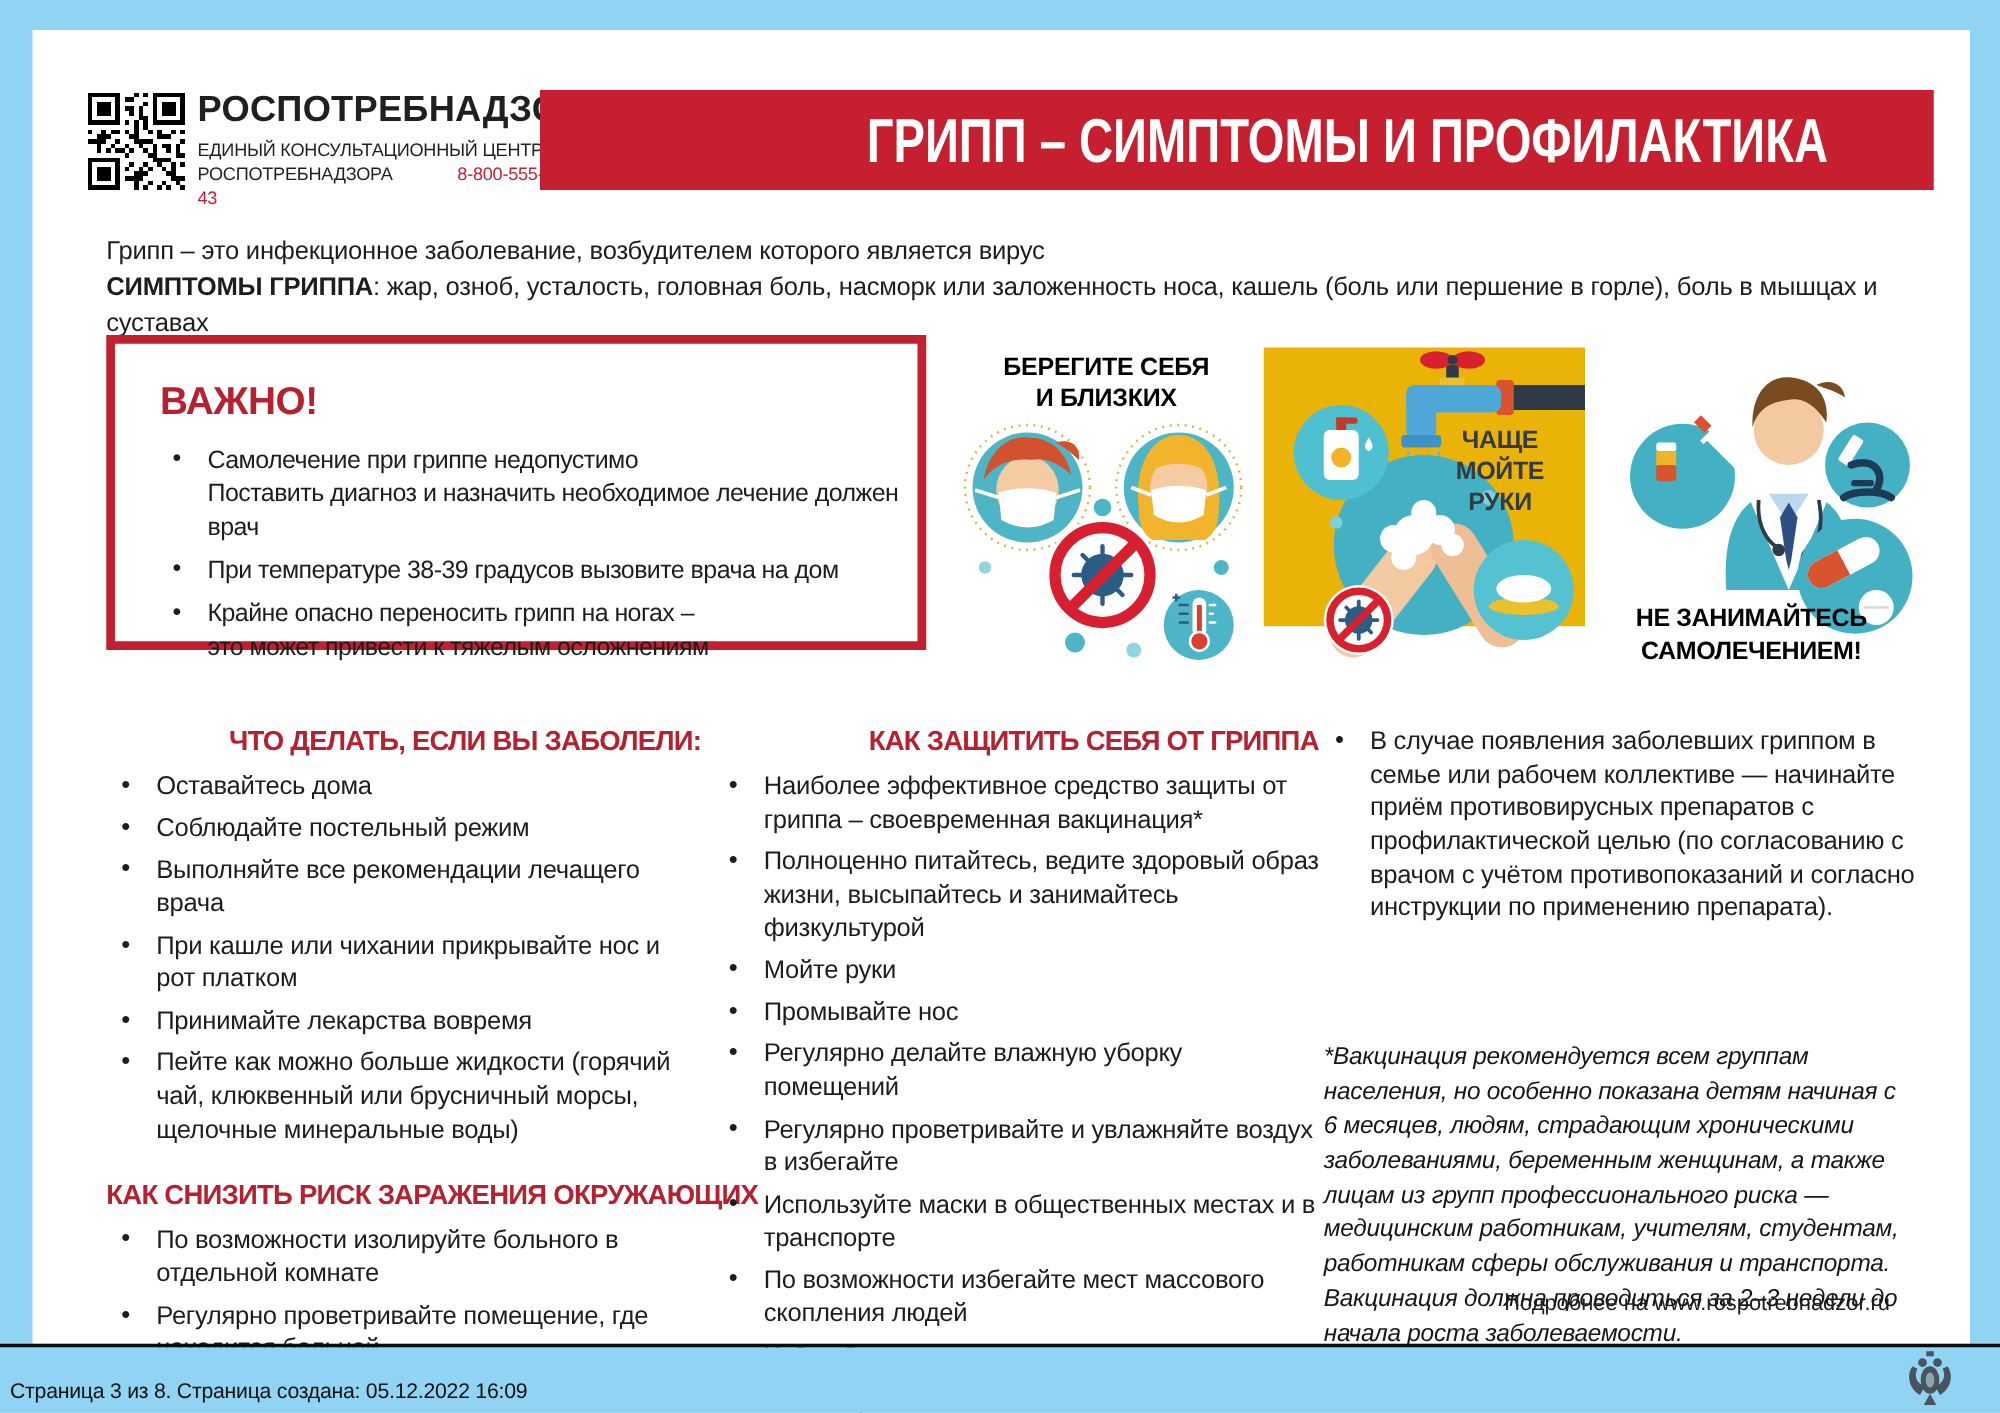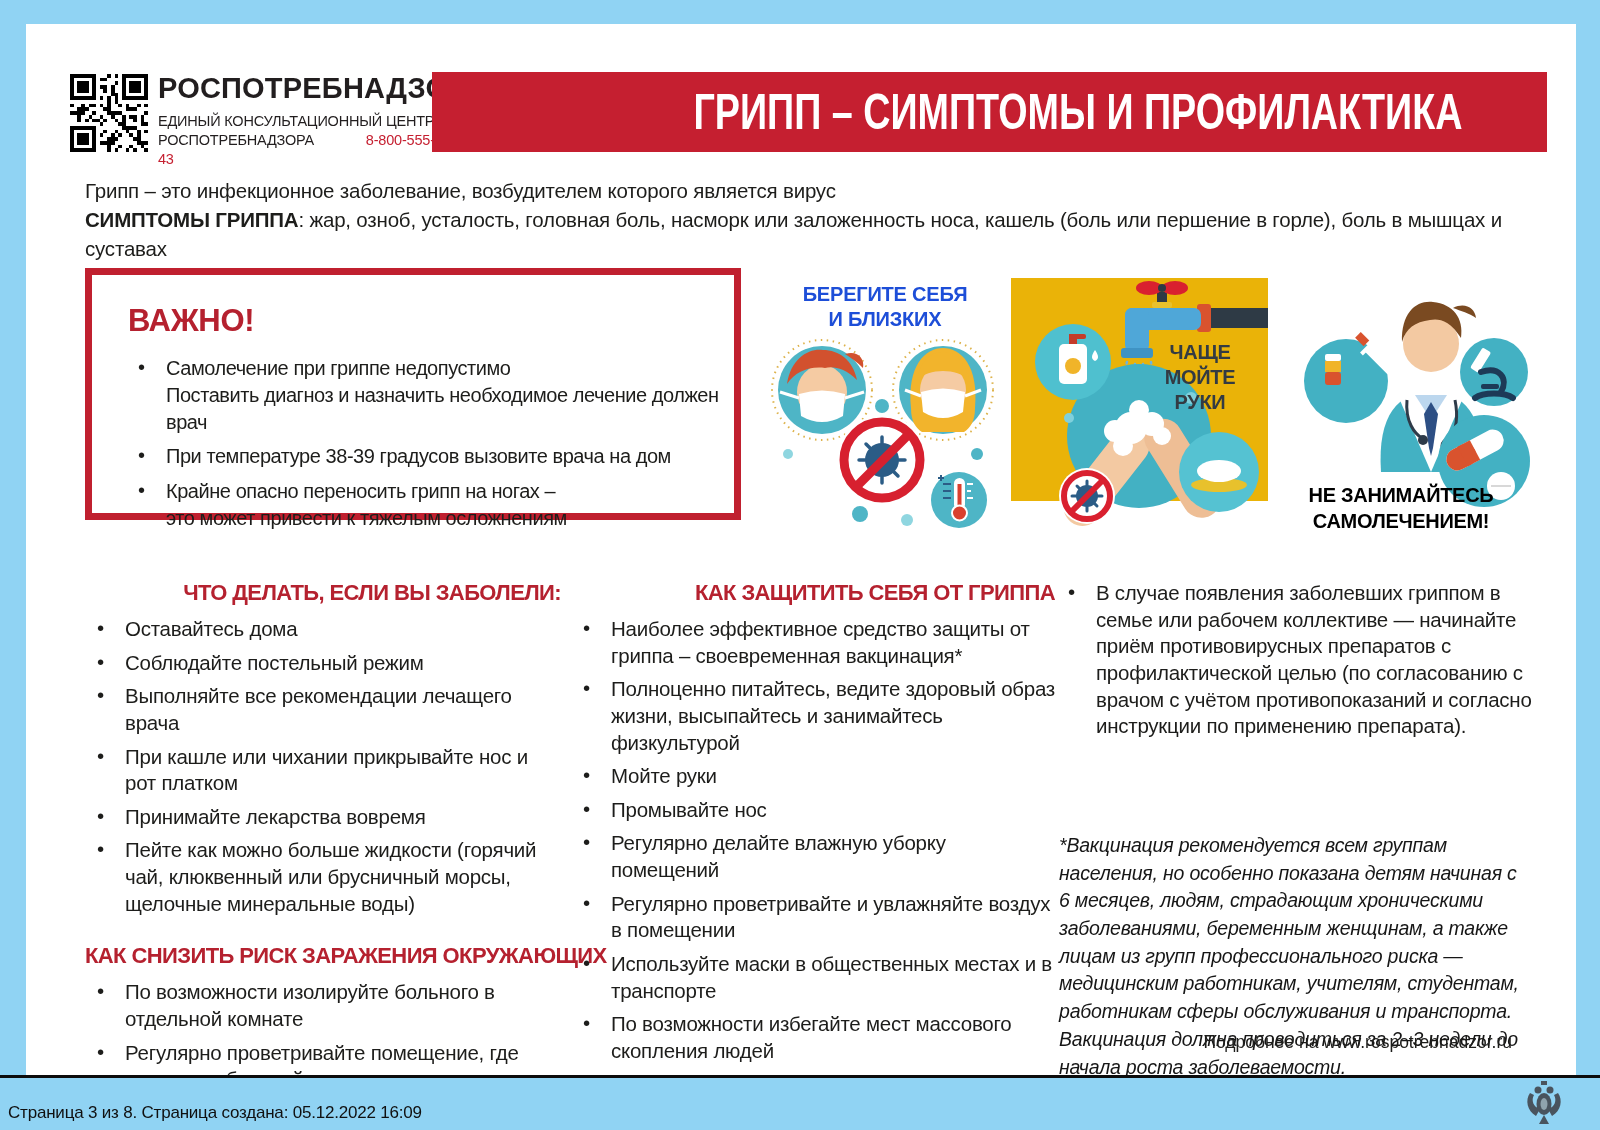--- a/index.html
+++ b/index.html
@@ -15,34 +15,34 @@
   .logo-text { position:absolute; left:132px; top:48px; width:300px; }
   .logo-title { font-size:29px; font-weight:bold; color:#221e1f; letter-spacing:.2px; }
   .logo-sub { margin-top:7px; font-size:14.5px; line-height:1.32; color:#221e1f; letter-spacing:-.2px; }
   .logo-phone { color:#c51f30;padding-left:48px; }
   .banner { position:absolute; left:406px; top:48px; width:1115px; height:80px; background:#c51f30;
             display:flex; align-items:center; justify-content:flex-end; }
   .banner-title { color:#fff; font-size:46px; font-weight:bold; white-space:nowrap;
                   transform:scale(.82,1.08); }
 
   
-  .intro { position:absolute; left:59px; top:152px; width:1470px; font-size:20.5px; line-height:1.42; letter-spacing:-.2px; }
+  .intro { position:absolute; left:59px; top:162px; width:1470px; font-size:20.5px; line-height:1.42; letter-spacing:-.2px; }
 
   
   .important { position:absolute; left:59px; top:244px; width:656px; height:252px;
                border:7px solid #c0202f; padding:22px 12px 0 34px; }
   .important-title { font-size:31px; font-weight:bold; color:#b5212f; letter-spacing:-.3px; margin:6px 0 16px 2px; }
   .blist { list-style:none; }
   .blist li { position:relative; padding-left:40px; white-space:pre-line; }
   .blist li::before { content:"•"; position:absolute; left:12px; top:-1px; }
   .important .blist li { font-size:20px; line-height:1.34; letter-spacing:-.45px; margin-bottom:8px; }
 
   
   .ill1 { position:absolute; left:739px; top:258px; width:240px; height:256px; }
-  .ill1-title { color:#1d4ed8; font-size:20px; font-weight:bold; text-align:center;
+  .ill1-title { color:#000000; font-size:20px; font-weight:bold; text-align:center;
                 white-space:pre-line; line-height:1.25; letter-spacing:-.2px; }
   .ill2 { position:absolute; left:985px; top:254px; width:257px; height:223px; background:#eab308; }
   .ill2-title { position:absolute; left:124px; top:62px; width:130px; color:#333b43; font-size:20px;
                 font-weight:bold; text-align:center; white-space:pre-line; line-height:1.25; letter-spacing:-.3px; }
   .ill3 { position:absolute; left:1277px; top:256px; width:248px; height:262px; }
   .ill3-title { position:absolute; left:2px; top:202px; width:192px; color:#000000; font-size:20px;
                 font-weight:bold; text-align:center; white-space:pre-line; line-height:1.3; letter-spacing:-.3px; }
 
   
   .col { position:absolute; top:556px; }
@@ -438,21 +438,21 @@
     </div>
 
     <div class="col col2">
       <div class="col-heading">КАК ЗАЩИТИТЬ СЕБЯ ОТ ГРИППА</div>
       <ul class="blist">
         <li>Наиболее эффективное средство защиты от гриппа – своевременная вакцинация*</li>
         <li>Полноценно питайтесь, ведите здоровый образ жизни, высыпайтесь и занимайтесь физкультурой</li>
         <li>Мойте руки</li>
         <li>Промывайте нос</li>
         <li>Регулярно делайте влажную уборку помещений</li>
-        <li>Регулярно проветривайте и увлажняйте воздух в помещении</li>
+        <li>Регулярно проветривайте и увлажняйте воздух в избегайте</li>
         <li>Используйте маски в общественных местах и в транспорте</li>
         <li>По возможности избегайте мест массового скопления людей</li>
         <li>Избегайте тесных контактов с людьми, которые имеют признаки заболевания (кашель, чихание)</li>
       </ul>
     </div>
 
     <div class="col col3">
       <ul class="blist">
         <li>В случае появления заболевших гриппом в семье или рабочем коллективе — начинайте приём противовирусных препаратов с профилактической целью (по согласованию с врачом с учётом противопоказаний и согласно инструкции по применению препарата).</li>
       </ul>

